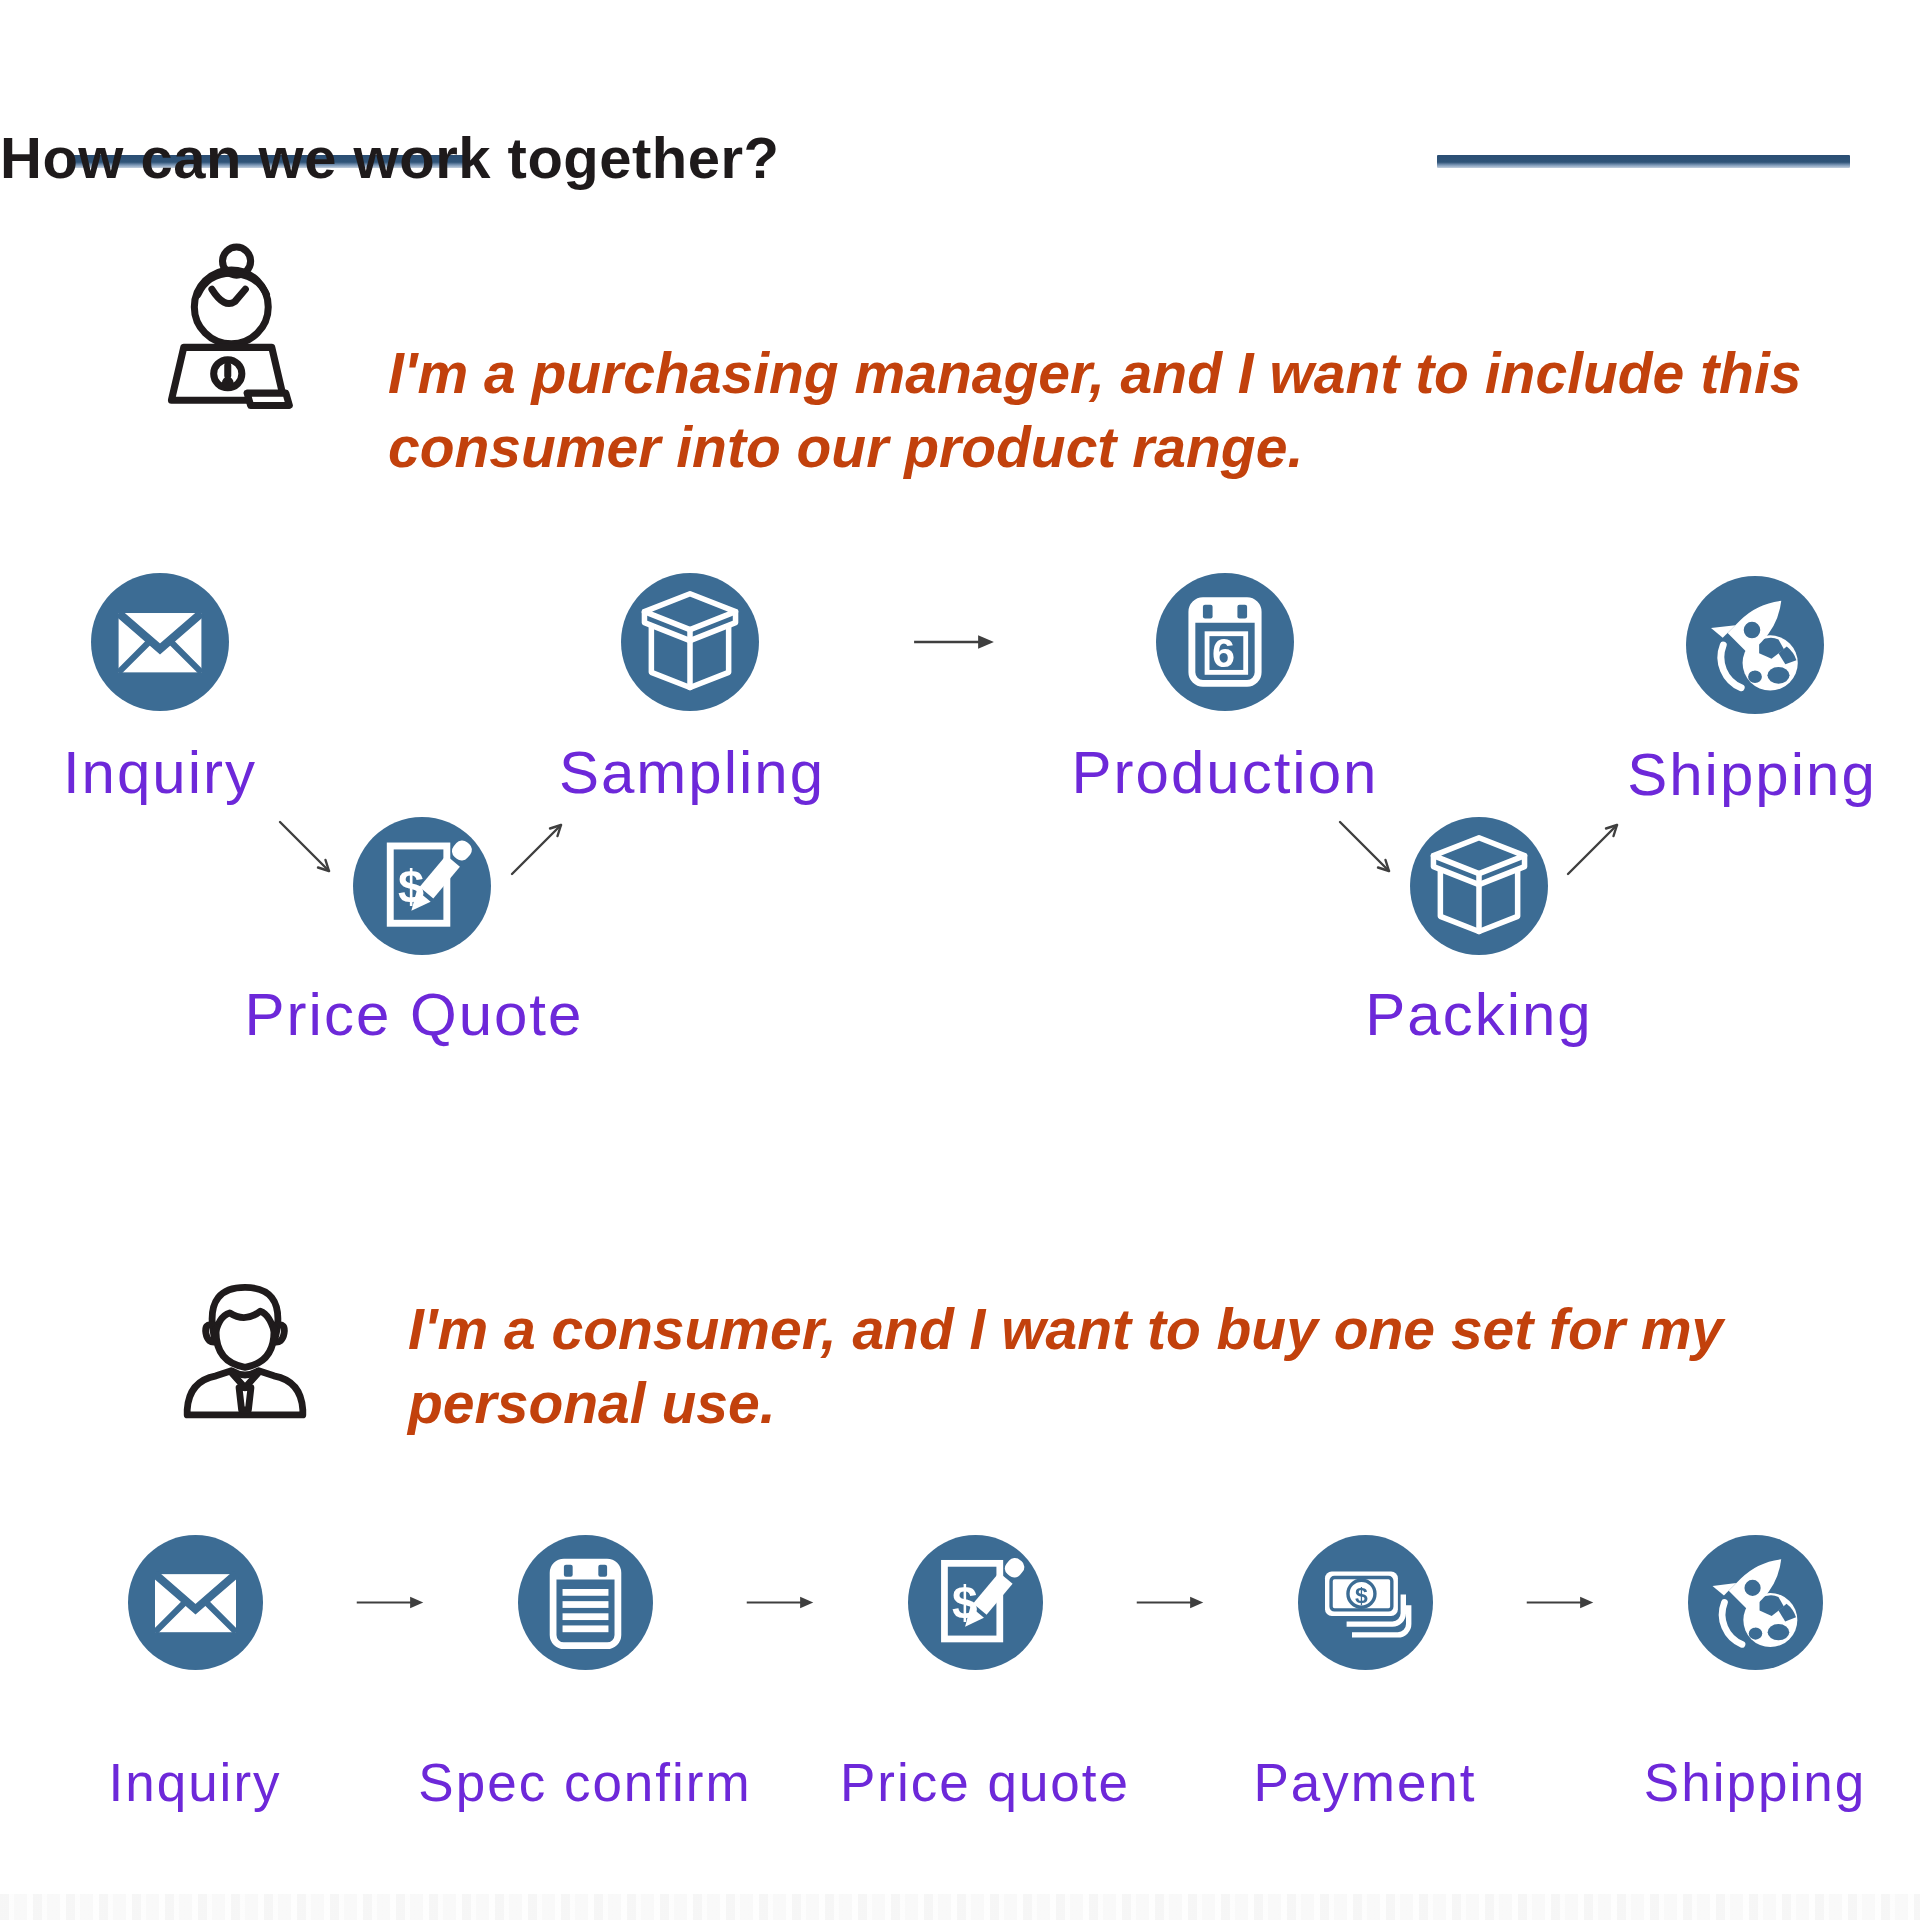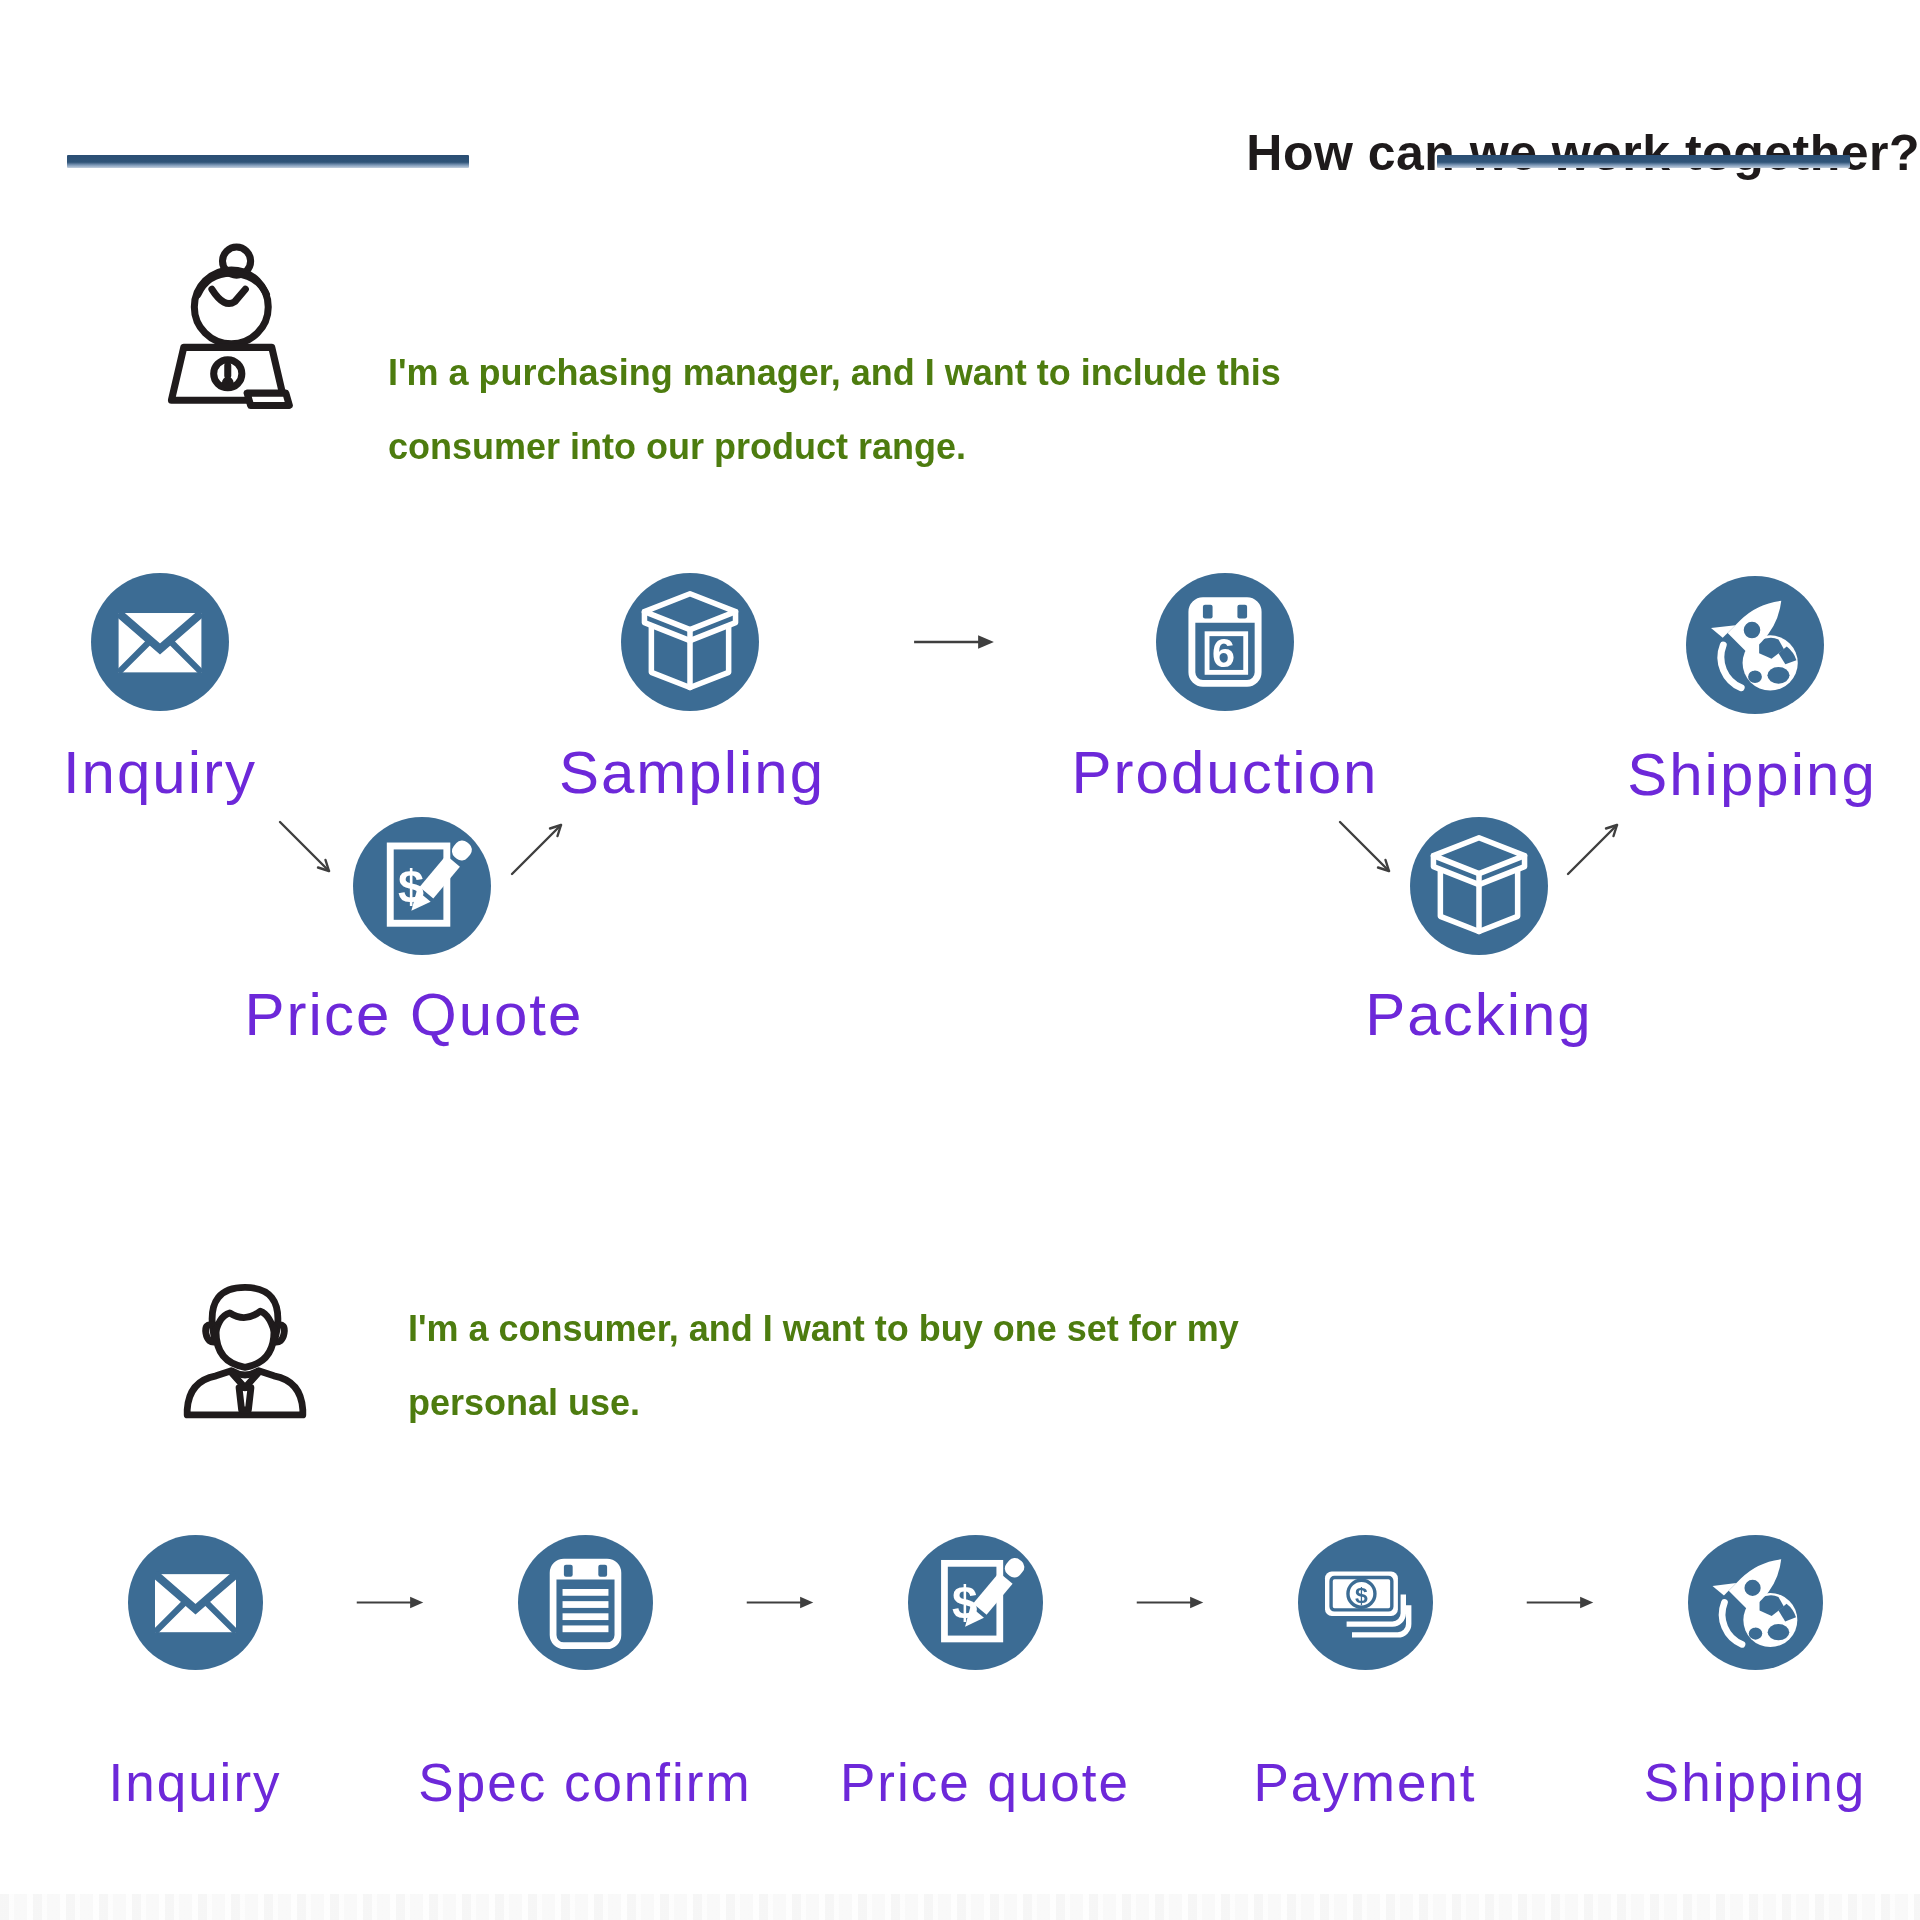--- a/index.html
+++ b/index.html
@@ -1,37 +1,37 @@
 <!DOCTYPE html>
 <html><head>
 <meta charset="utf-8">
 <style>
   html,body{margin:0;padding:0;background:#ffffff;}
   .canvas{
     position:relative;width:1920px;height:1920px;background:#ffffff;
     font-family:"Liberation Sans",sans-serif;overflow:hidden;color:#231f20;
   }
   .title{
-    position:absolute;top:124px;left:0;width:100%;text-align:right;
-    font-size:50px;font-weight:bold;letter-spacing:0.5px;color:#1e1a1b;margin:0;
+    position:absolute;top:124px;left:0;width:100%;text-align:left;
+    font-size:58px;font-weight:bold;letter-spacing:0.5px;color:#1e1a1b;margin:0;
   }
   .hline{
     position:absolute;top:155px;height:13px;
     background:linear-gradient(180deg,#2b4e74 0%,#2f5478 55%,#7e99b8 78%,#c3d0df 100%);
     border-radius:1px;
   }
   .hline.left{left:67px;width:402px;}
   .hline.right{left:1437px;width:413px;}
 
   .persona-icon{position:absolute;}
   .persona-icon svg{width:100%;height:100%;}
 
   .quote{
-    position:absolute;font-weight:bold;font-size:36px;
-    line-height:74px;color:#4d7c0f;white-space:nowrap;
+    position:absolute;font-style:italic;font-weight:bold;font-size:57px;
+    line-height:74px;color:#c2410c;white-space:nowrap;
   }
 
   .circle{
     position:absolute;width:138px;height:138px;border-radius:50%;
     background:#3c6c94;display:flex;align-items:center;justify-content:center;
   }
   .circle.sm{width:135px;height:135px;}
   .circle svg{width:100%;height:100%;display:block;}
 
   .lbl{

